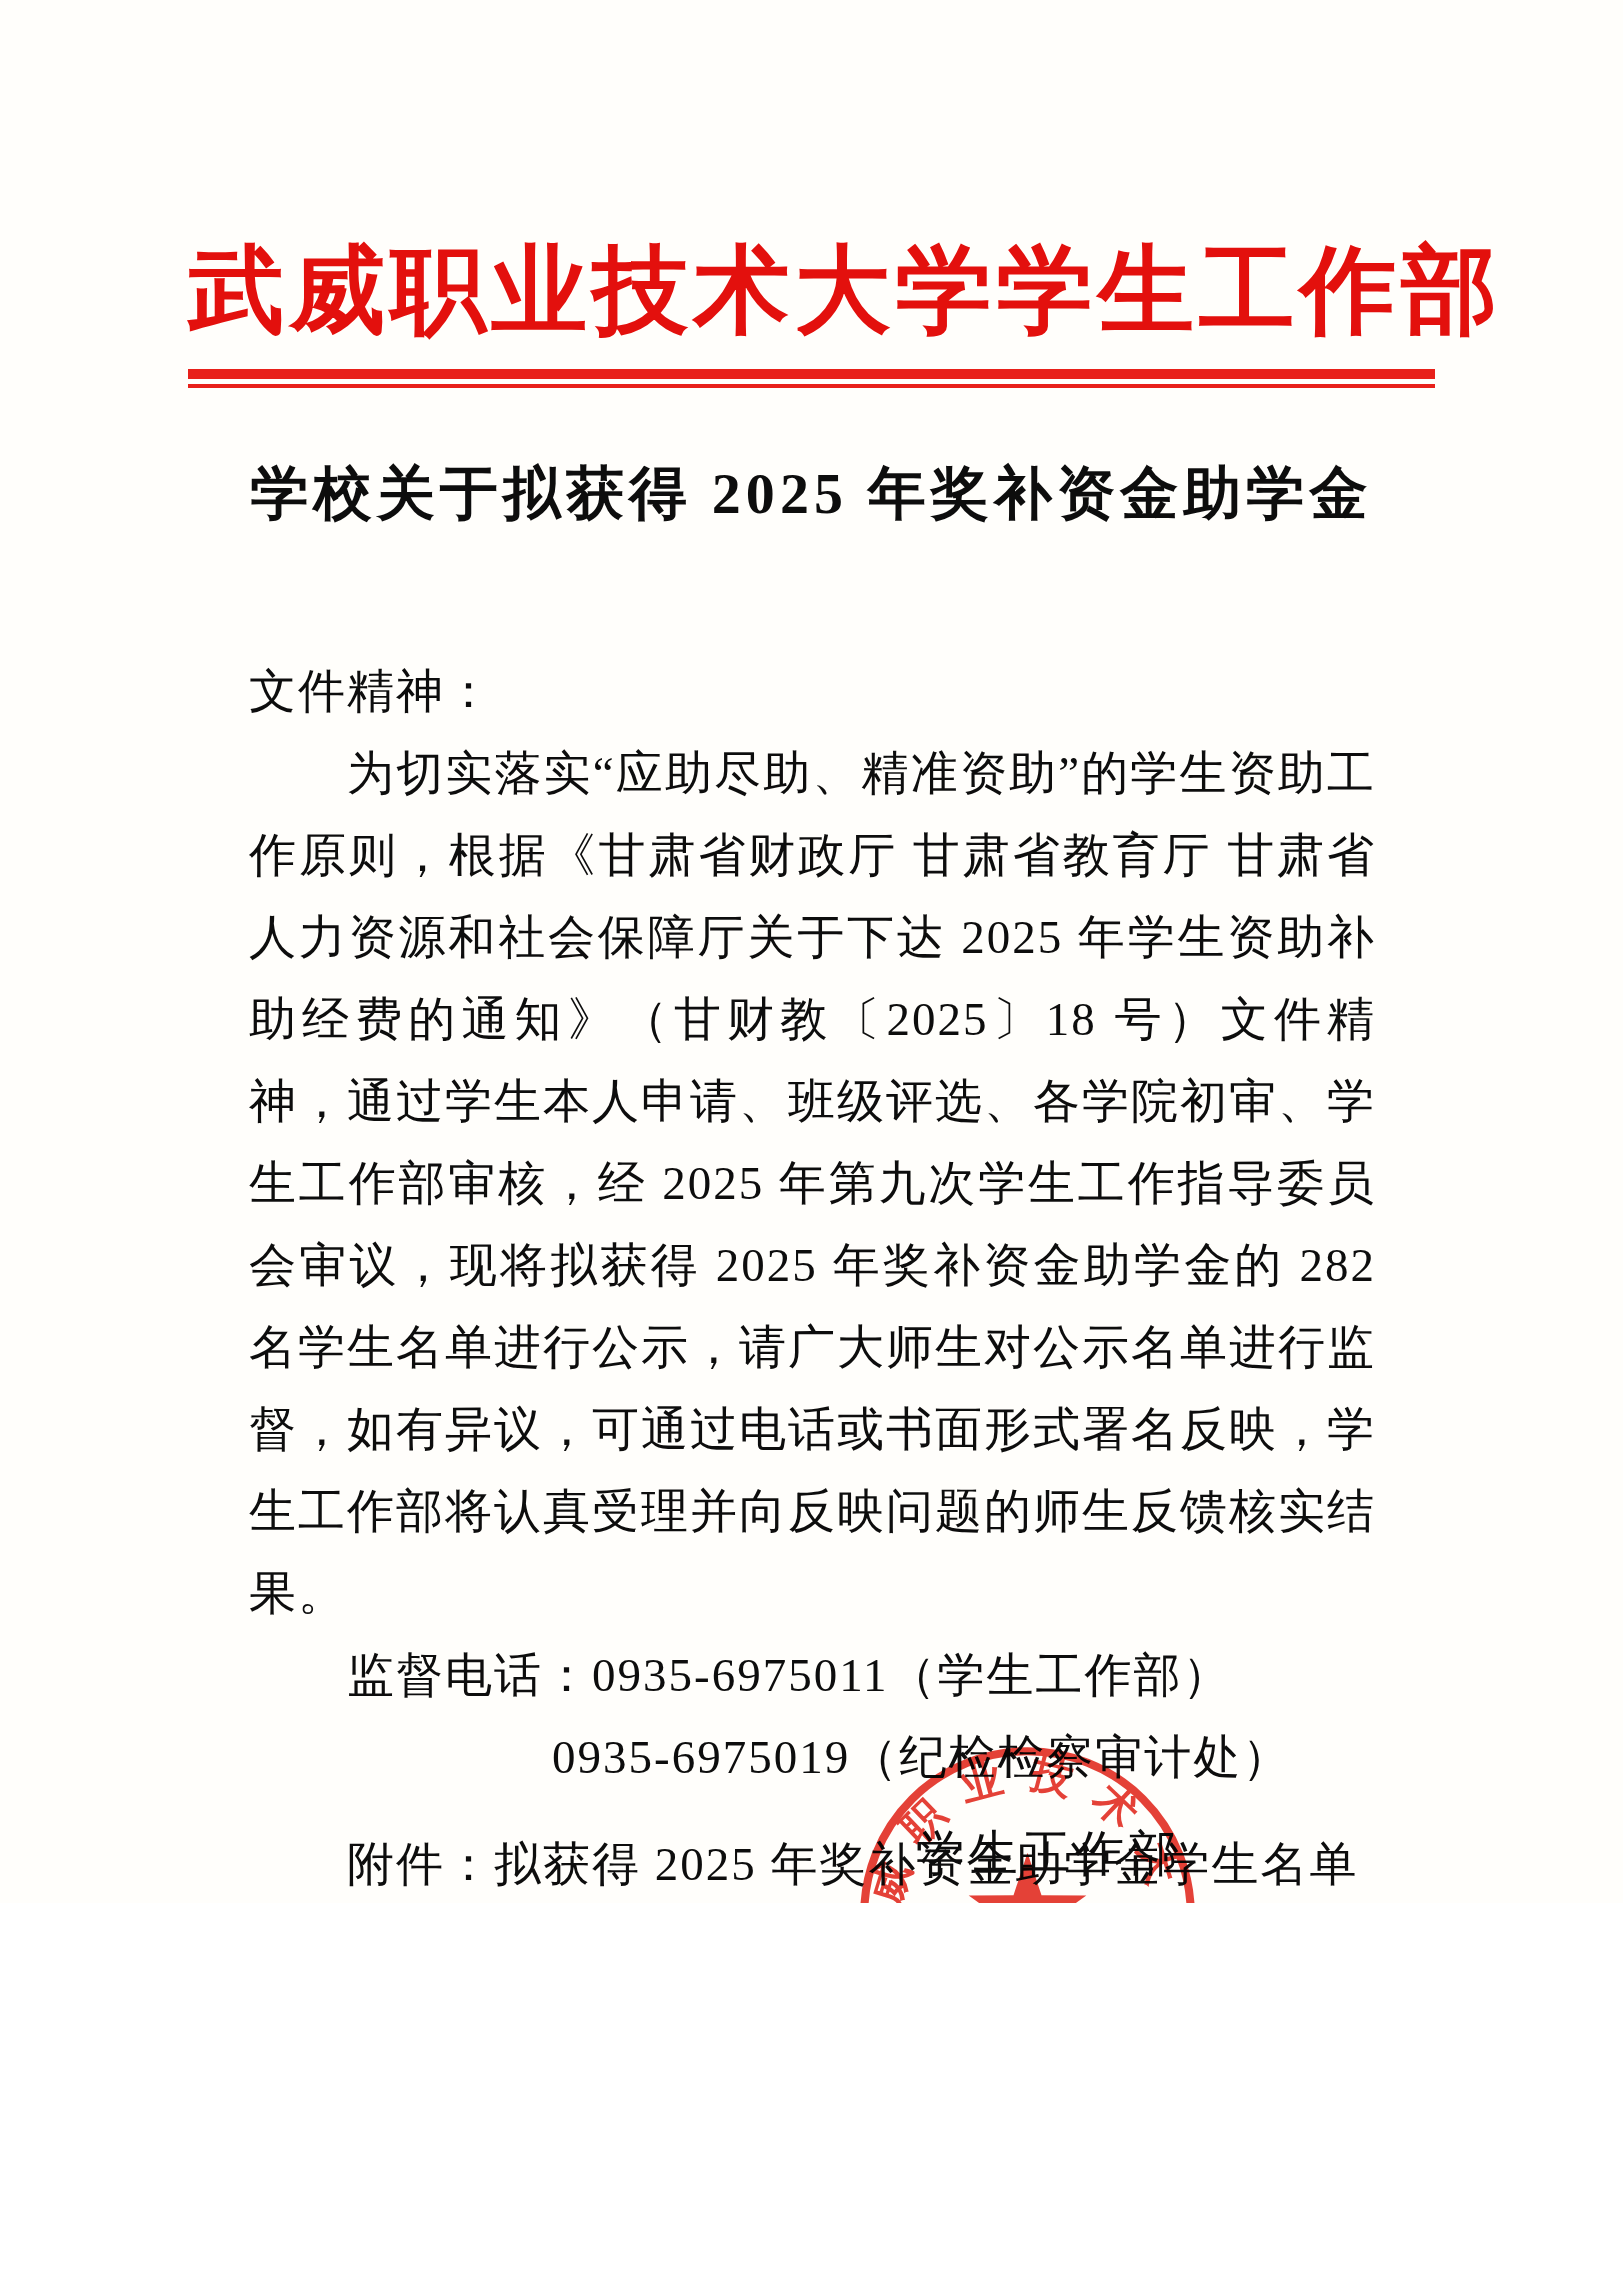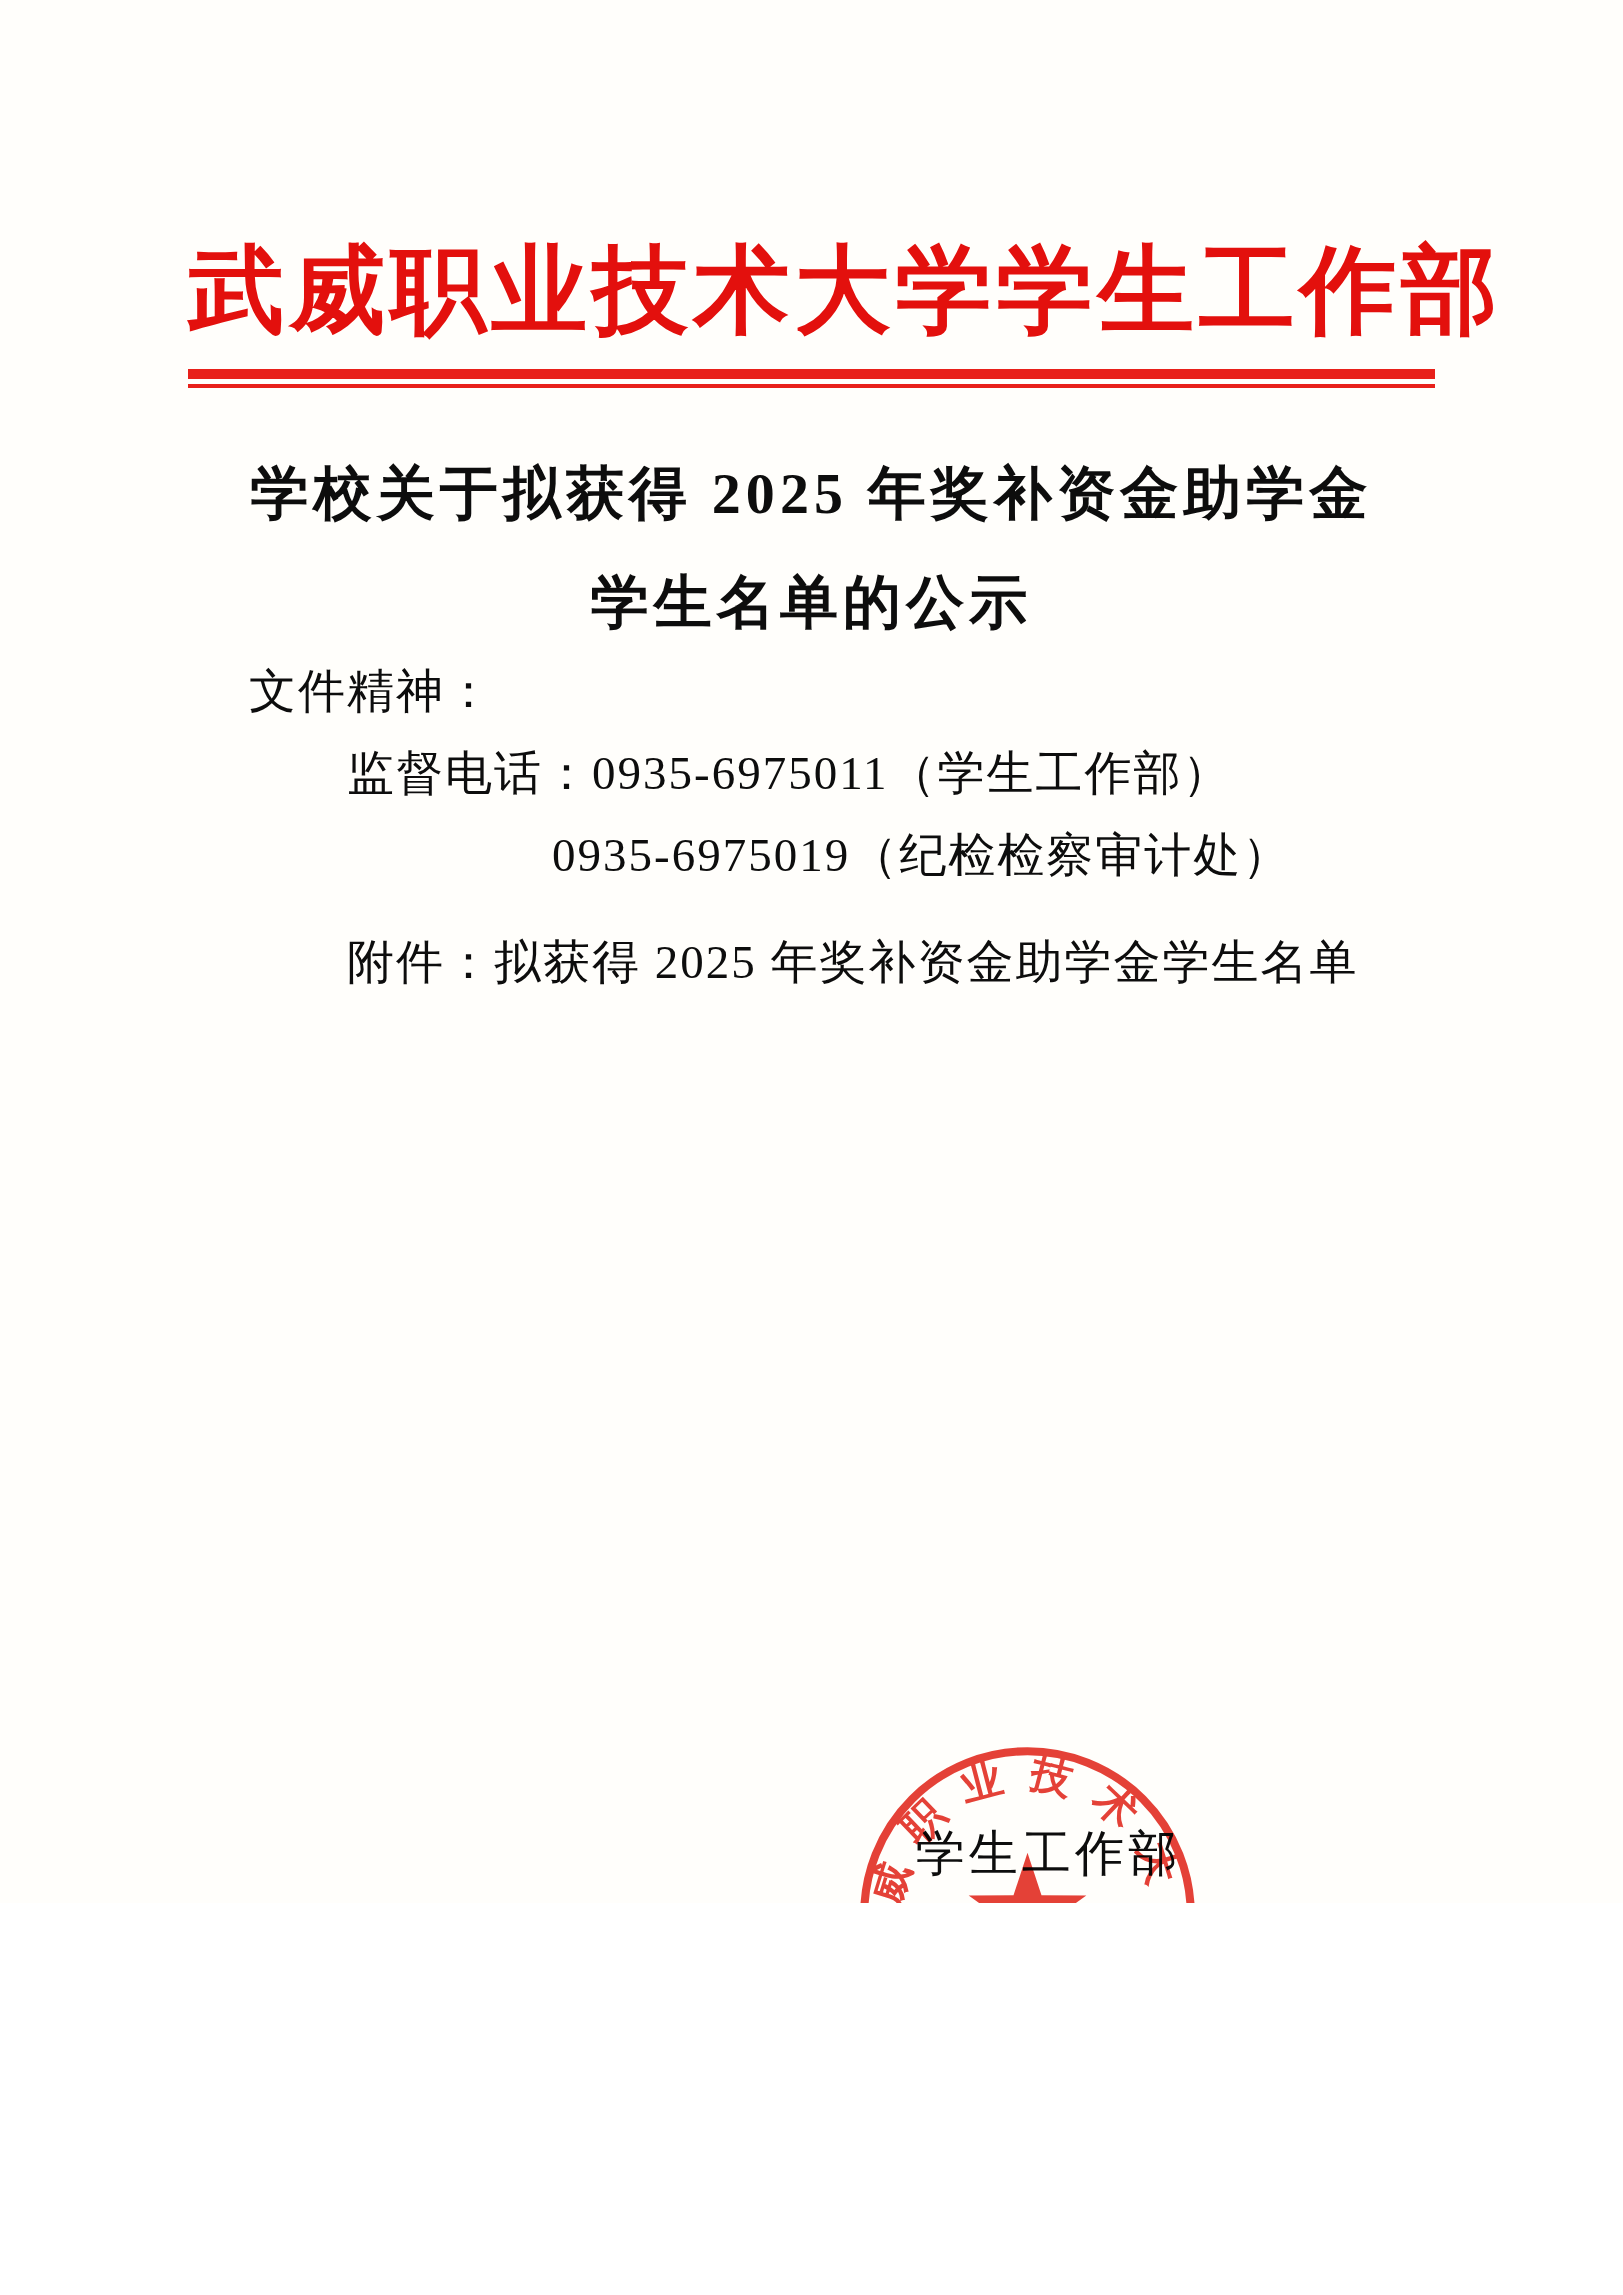--- a/index.html
+++ b/index.html
@@ -111,25 +111,25 @@
 
 <div class="page">
 
   <div class="letterhead">武威职业技术大学学生工作部</div>
 
   <div class="rule rule-thick-top"></div>
   <div class="rule rule-thin-top"></div>
 
   <div class="doc-title">
     <div>学校关于拟获得 2025 年奖补资金助学金</div>
-    <div>学生名单的公示</div>
   </div>
 
   <div class="body-text">
     <p class="salutation">文件精神：</p>
+    <p class="main-para">为切实落实“应助尽助、精准资助”的学生资助工作原则，根据《甘肃省财政厅 甘肃省教育厅 甘肃省人力资源和社会保障厅关于下达 2025 年学生资助补助经费的通知》（甘财教〔2025〕18 号）文件精神，通过学生本人申请、班级评选、各学院初审、学生工作部审核，经 2025 年第九次学生工作指导委员会审议，现将拟获得 2025 年奖补资金助学金的 282 名学生名单进行公示，请广大师生对公示名单进行监督，如有异议，可通过电话或书面形式署名反映，学生工作部将认真受理并向反映问题的师生反馈核实结果。</p>
     <p class="line-indent">监督电话：0935-6975011（学生工作部）</p>
     <p class="phone2-indent">0935-6975019（纪检检察审计处）</p>
     <p class="line-indent attach-line">附件：拟获得 2025 年奖补资金助学金学生名单</p>
   </div>
 
   <div class="sign-block">
     <div class="sign-name">学生工作部</div>
     <div class="sign-date">2025 年 11 月 17 日</div>
   </div>
 

